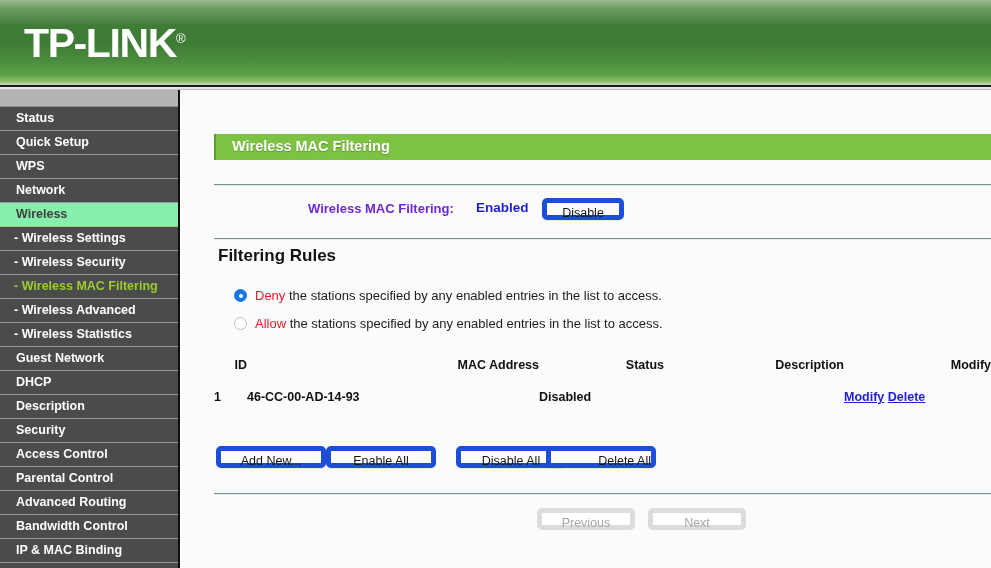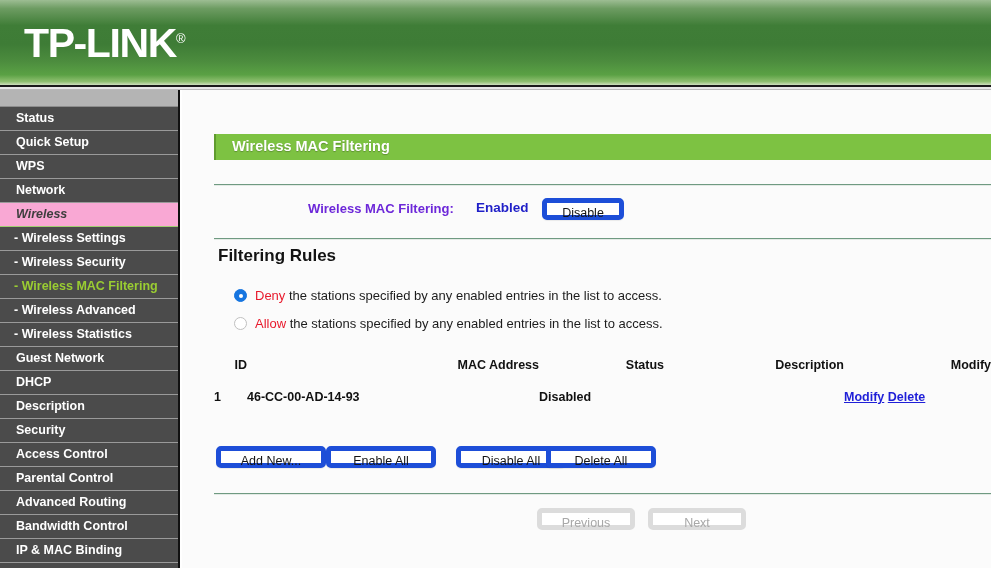--- a/index.html
+++ b/index.html
@@ -90,24 +90,23 @@
     border-bottom: 1px solid #9a9a9a;
     box-sizing: border-box;
     white-space: nowrap;
     overflow: hidden;
     cursor: pointer;
   }
   .nav-item.sub {
     padding-left: 14px;
   }
   .nav-item.active-parent {
-    background: #f9a8d4;
+    background: #86efac;
     color: #3e3e3e;
     border-bottom: 1px solid #9fce70;
-    font-style: italic;
   }
   .nav-item.active-sub {
     color: #9acd32;
   }
 
   
   #content {
     position: absolute;
     left: 182px;
     top: 90px;
@@ -305,21 +304,21 @@
     height: 24px;
   }
   #action-row .btn {
     position: absolute;
     top: 0;
     width: 110px;
   }
   #btn-addnew    { left: 34px; }
   #btn-enableall { left: 144px; }
   #btn-disableall{ left: 254px; margin-left: 20px; }
-  #btn-deleteall { left: 364px; }
+  #btn-deleteall { left: 364px; text-align: right; }
 
   
   #pager {
     position: absolute;
     left: 0;
     top: 418px;
     width: 809px;
     height: 24px;
   }
   #pager .btn {

